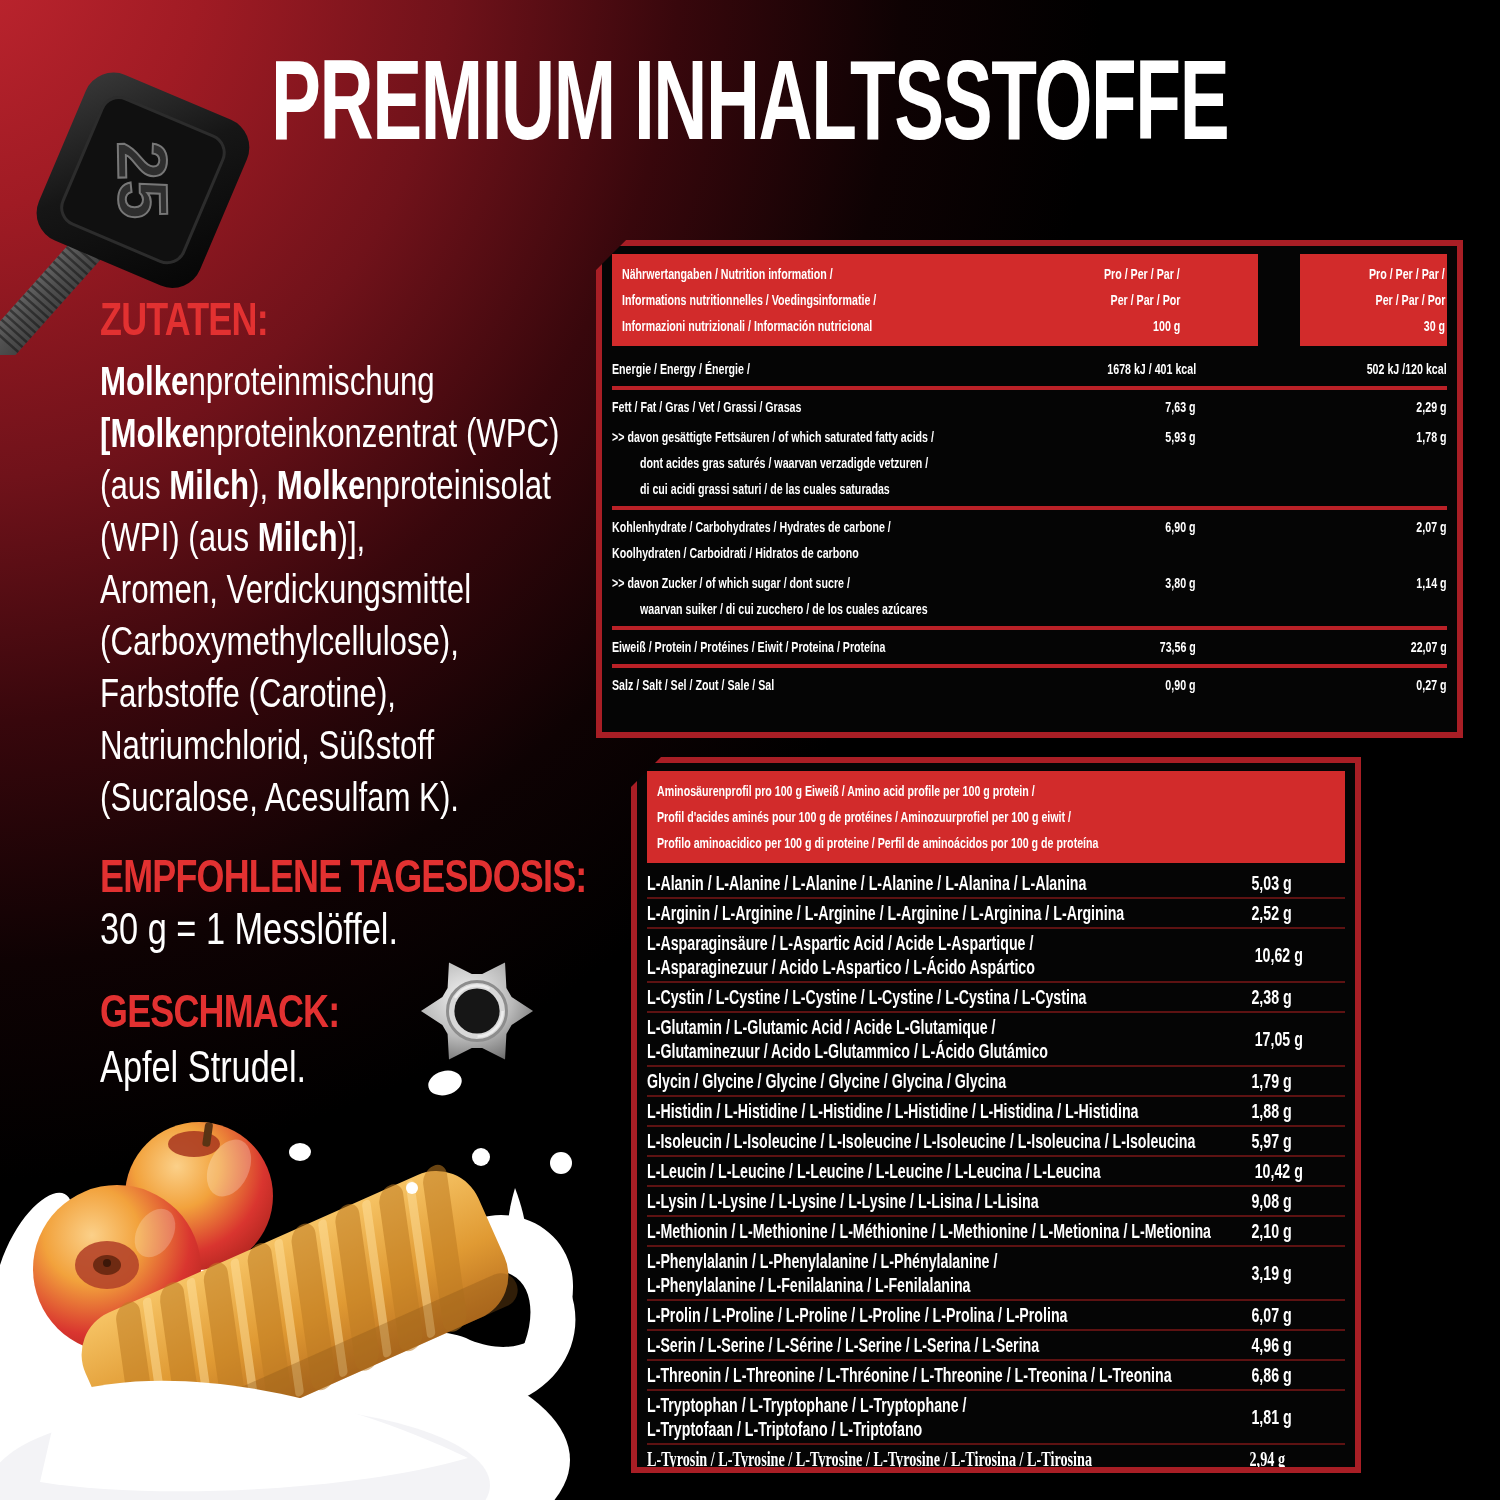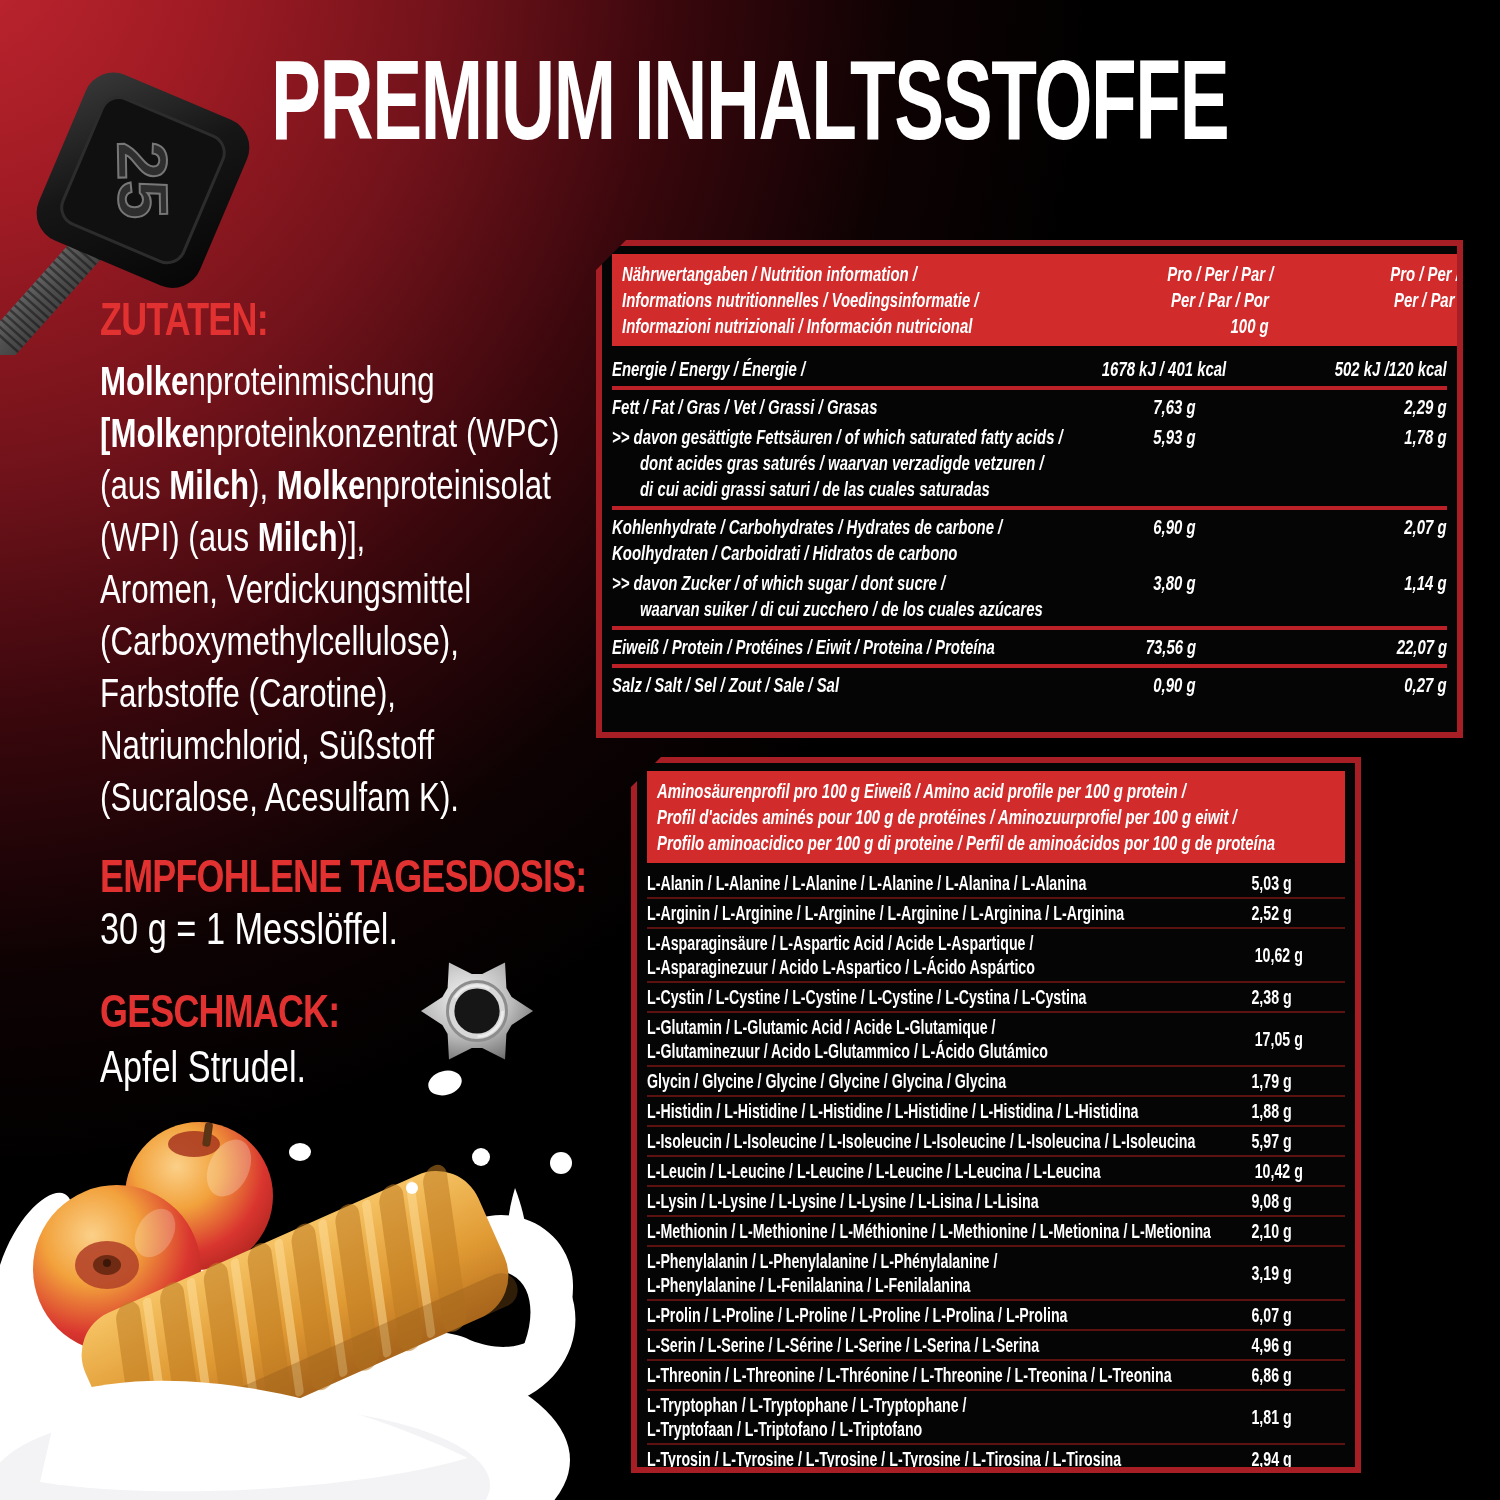--- a/index.html
+++ b/index.html
@@ -25,38 +25,38 @@
   .abs{position:absolute;}
   .red-head{color:var(--head-red); font-weight:bold; font-size:46px; line-height:1.1; letter-spacing:-1px;}
   .ingredients{font-size:40px; line-height:52px; font-weight:400; color:#fff;}
   .ingredients .b{font-weight:bold;}
   .white-line{font-size:44px; line-height:52px; font-weight:400; color:#fff;}
   
   .tbl{position:absolute; background:#050505; border:6px solid var(--border-red);
        padding:8px 10px; clip-path:polygon(30px 0, 100% 0, 100% 100%, 0 100%, 0 30px); overflow:hidden;}
   .ntable{left:596px; top:240px; width:867px; height:498px;}
   .atable{left:631px; top:757px; width:730px; height:716px;}
-  .nline{line-height:26px; font-size:21px; font-weight:bold;font-style:italic;}
+  .nline{line-height:26px; font-size:15px; font-weight:bold;}
   .nline.ind{padding-left:28px;}
   .nheader{display:flex;}
   .nh-a{flex:1; background:var(--red); padding:7px 78px 7px 10px; display:flex;}
   .nh-col1{flex:1;}
   .nh-col2{width:145px; text-align:right;}
   .nh-gapcol{width:42px;}
   .nh-b{width:147px; background:var(--red); text-align:right; padding:7px 2px 7px 0;}
   .nbody{margin-top:6px;}
   .nrow{display:flex; padding:4px 0;}
   .nname{flex:1; min-width:0;}
   .nv1{width:145px; text-align:right;}
   .nv2{width:251px; text-align:right;}
   .nsep{height:4px; background:var(--sep-bright);}
   .aheader{background:var(--red); padding:7px 10px;}
   .abody{margin-top:6px;}
   .arow{display:flex; align-items:center; padding:2px 0; border-bottom:2px solid var(--sep-dark);}
-  .arow:last-child{border-bottom:none;}
+  .arow:last-child{border-bottom:none;font-family:Liberation Serif, serif;}
   .aline{line-height:24px; font-size:20px; font-weight:bold;}
   .aname{flex:1; min-width:0;}
   .aval{width:110px; text-align:left;}
   svg{position:absolute; display:block;}
   .dumbbell{left:-5px; top:55px; width:285px; height:300px;}
   .nut{left:418px; top:952px; width:118px; height:118px;}
   .milk{left:0; top:1060px; width:610px; height:440px;}
 </style>
 </head>
 <body>

